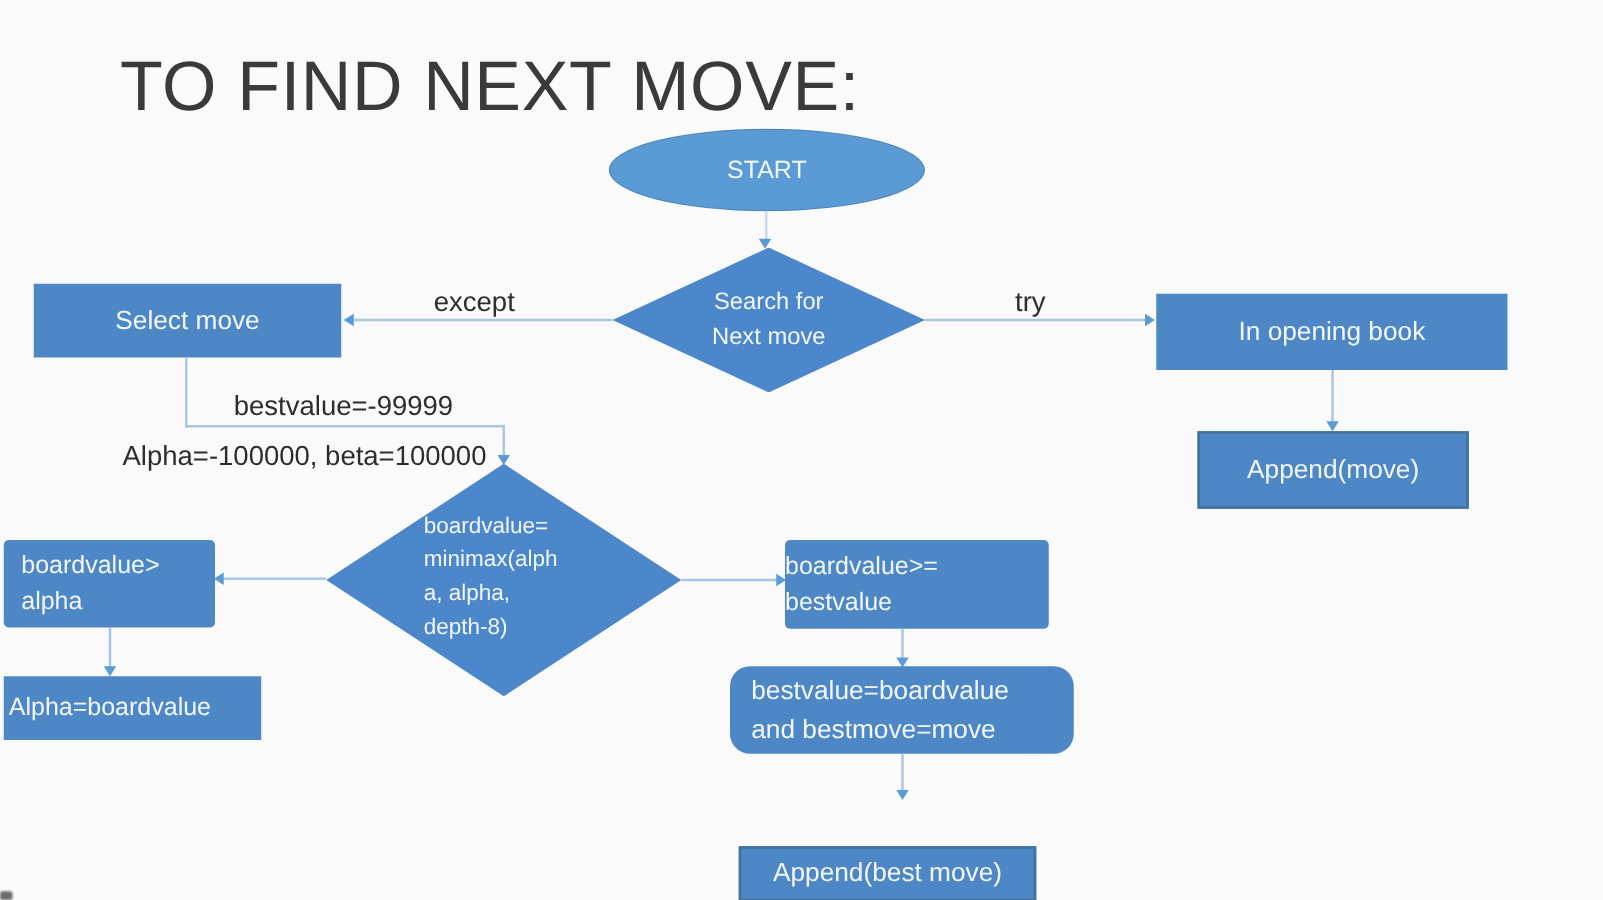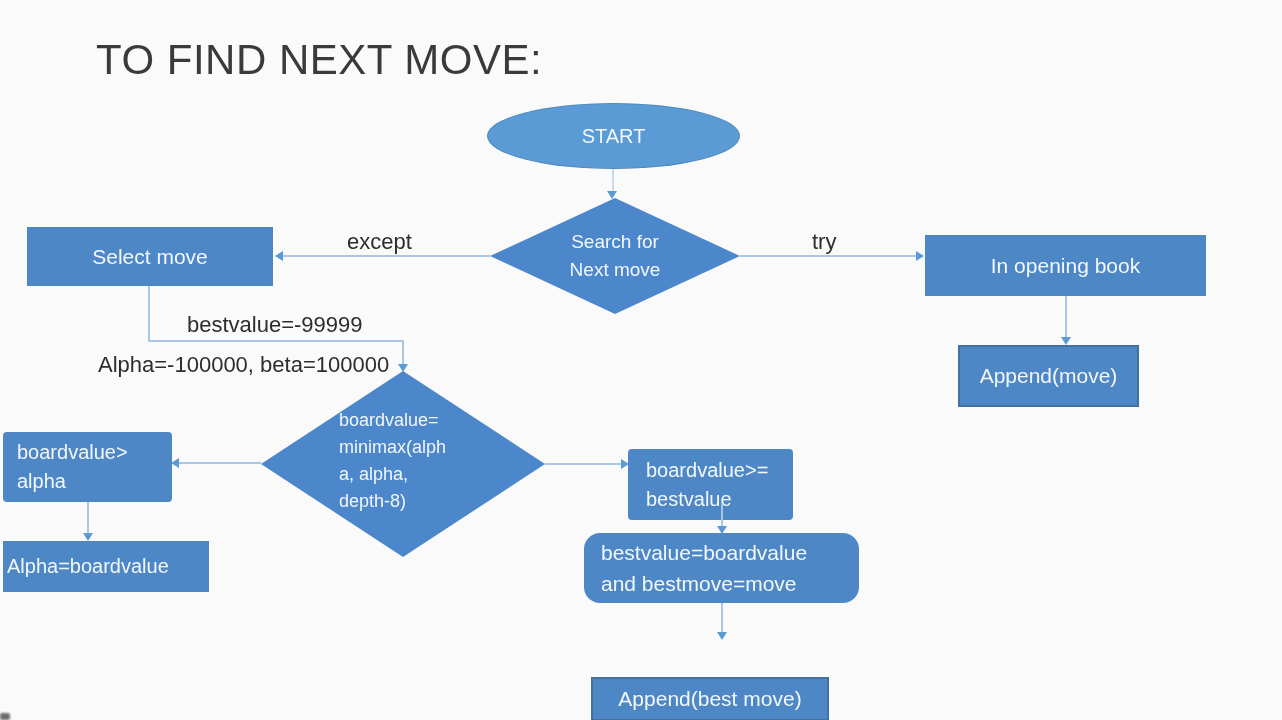--- a/index.html
+++ b/index.html
@@ -11,21 +11,21 @@
     position:relative;
     width:1282px;
     height:720px;
     margin:0 auto;
     background:var(--background,#fafafa);
     overflow:hidden;
   }
   .title{
     position:absolute;
     left:96px; top:36px;
-    font-size:42px;
+    font-size:56px;
     font-weight:400;
     letter-spacing:0.5px;
     color:var(--title-text,#3a3a3a);
     margin:0;
   }
   
   .node{
     position:absolute;
     background:var(--node-fill,#4e87c5);
     color:var(--node-text,#f2f7fc);
@@ -138,21 +138,21 @@
     <span>Select move</span>
   </div>
 
   <div class="node" style="left:925px;top:235px;width:281px;height:61px;">
     <span>In opening book</span>
   </div>
 
   <div class="line v" style="left:1065px;top:296px;height:42px;"></div>
   <div class="ah ah-down" style="left:1061px;top:337px;"></div>
 
-  <div class="node bordered" style="left:958px;top:345px;width:181px;height:62px;">
+  <div class="node bordered" style="left:958px;top:345px;width:217px;height:62px;">
     <span>Append(move)</span>
   </div>
 
   <div class="line v" style="left:148px;top:286px;height:56px;"></div>
   <div class="line h" style="left:148px;top:340px;width:256px;"></div>
   <div class="line v" style="left:402px;top:340px;height:25px;"></div>
   <div class="ah ah-down" style="left:398px;top:364px;"></div>
   <div class="edge-label" style="left:187px;top:312px;">bestvalue=-99999</div>
   <div class="edge-label" style="left:98px;top:352px;">Alpha=-100000, beta=100000</div>
 
@@ -178,21 +178,21 @@
   <div class="line v" style="left:87px;top:502px;height:33px;"></div>
   <div class="ah ah-down" style="left:83px;top:533px;"></div>
 
   <div class="node left-text" style="left:3px;top:541px;width:206px;height:51px;padding-left:4px;font-size:20px;">
     <span>Alpha=boardvalue</span>
   </div>
 
   <div class="line h" style="left:545px;top:463px;width:78px;"></div>
   <div class="ah ah-right" style="left:621px;top:459px;"></div>
 
-  <div class="node rounded left-text" style="left:628px;top:432px;width:165px;height:71px;padding-left:18px;font-size:20px;margin-top:17px;">
+  <div class="node rounded left-text" style="left:628px;top:432px;width:211px;height:71px;font-size:20px;">
     <div class="stack" style="line-height:29px;">
       <span>boardvalue&gt;=</span>
       <span>bestvalue</span>
     </div>
   </div>
 
   <div class="line v" style="left:721px;top:503px;height:25px;"></div>
   <div class="ah ah-down" style="left:717px;top:526px;"></div>
 
   <div class="node left-text" style="left:584px;top:533px;width:275px;height:70px;padding-left:17px;font-size:21px;border-radius:16px;">

